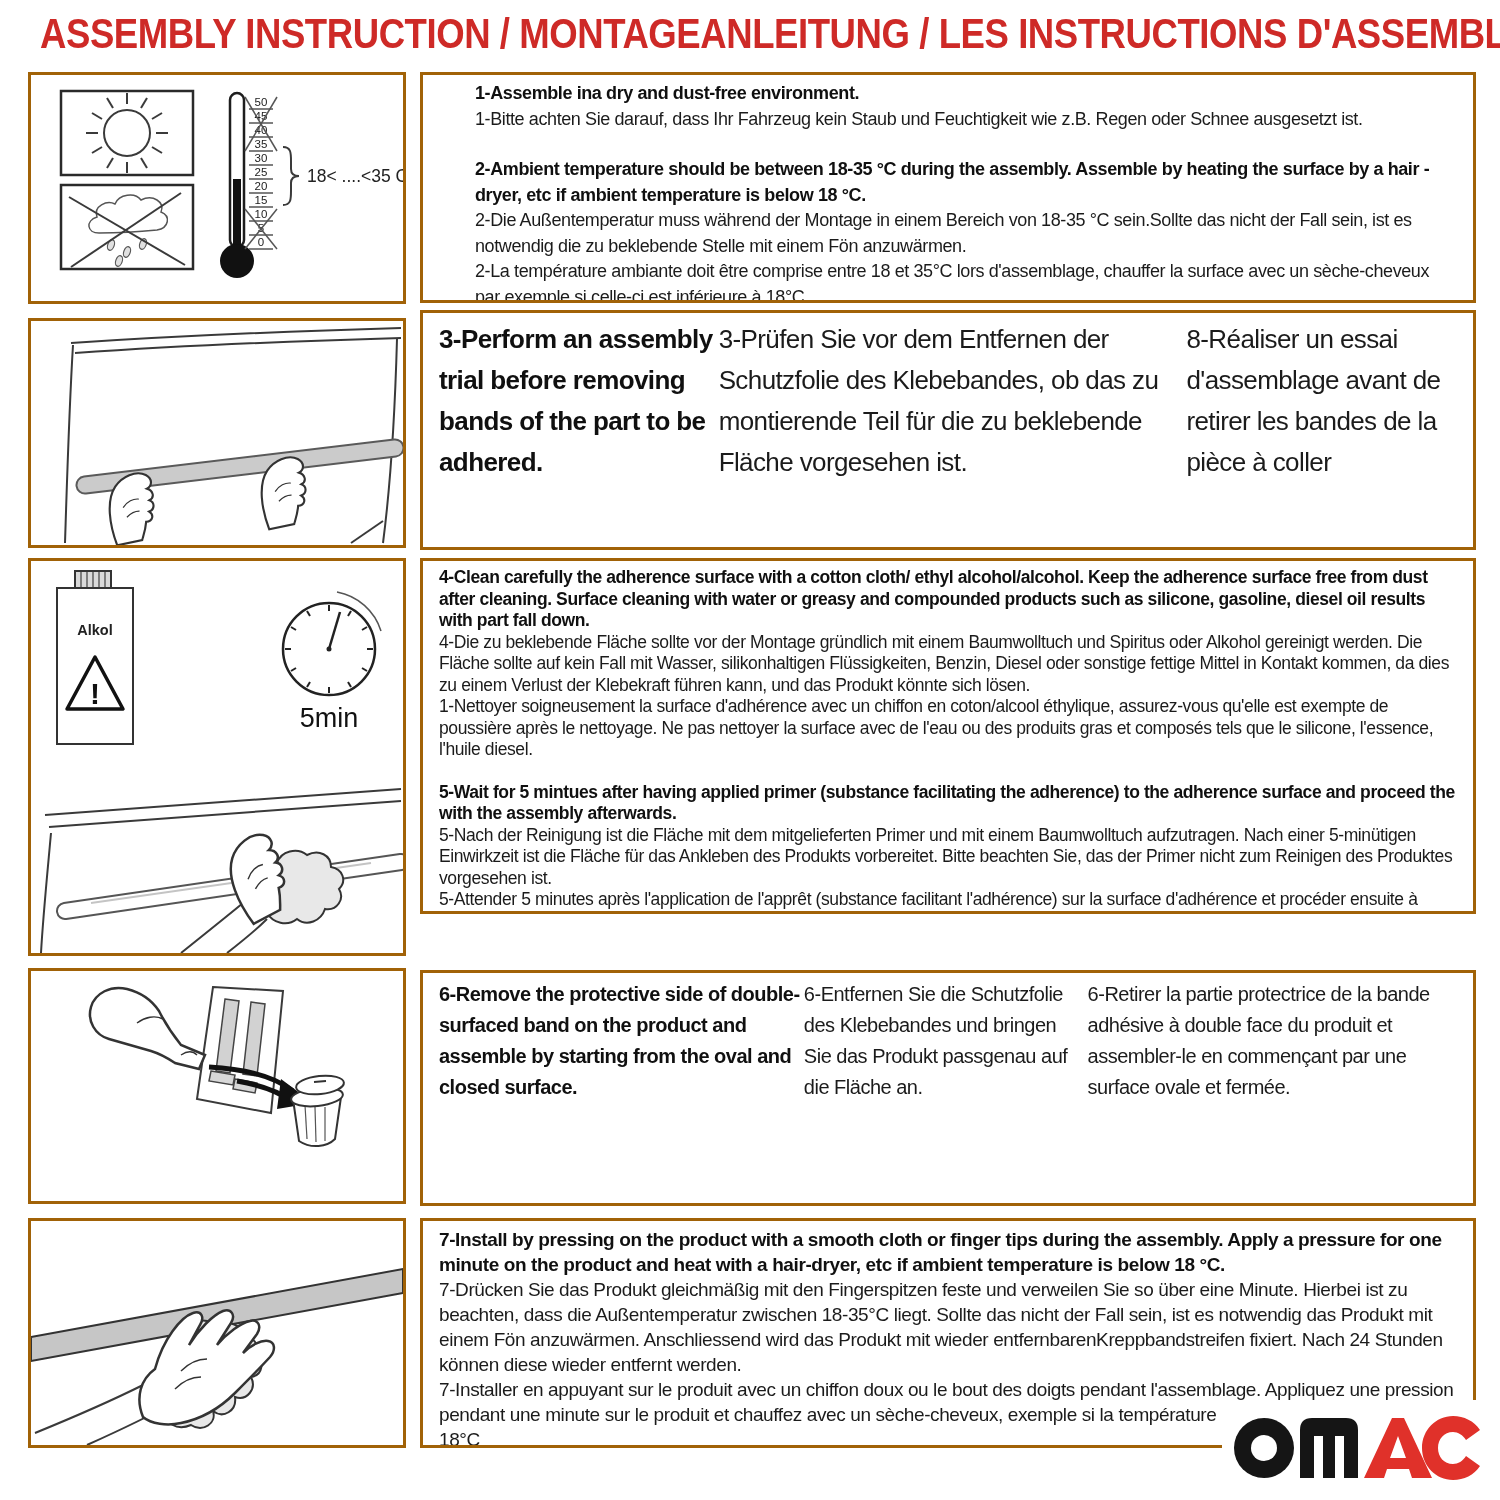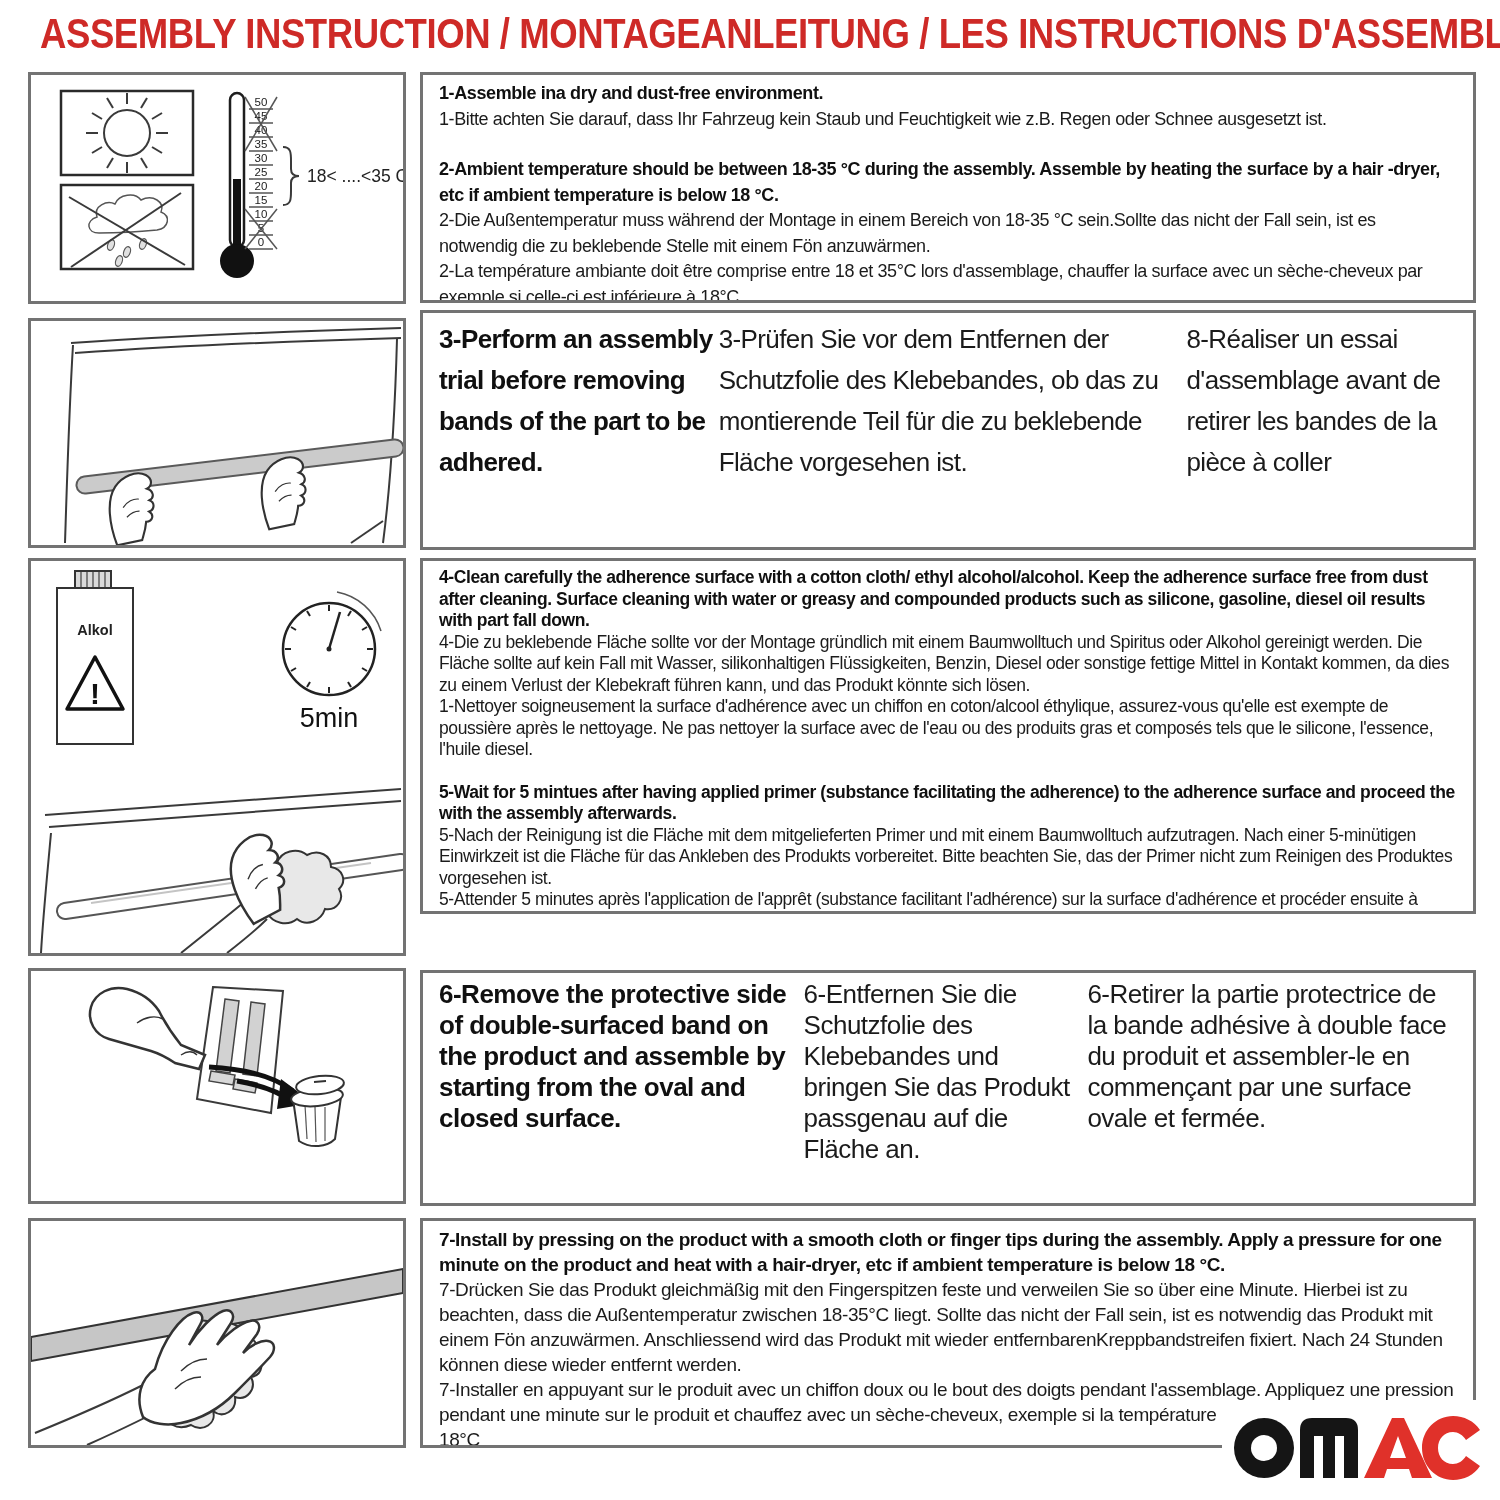--- a/index.html
+++ b/index.html
@@ -1,32 +1,32 @@
 <!DOCTYPE html>
 <html><head>
 <meta charset="utf-8">
 <style>
   html,body{margin:0;padding:0;background:#fff;}
   .page{position:relative;width:1500px;height:1500px;background:#fff;overflow:hidden;
         font-family:"Liberation Sans",sans-serif;color:#1b1b1b;}
   .title{position:absolute;top:10px;left:40px;font-size:42px;font-weight:800;
          color:#ce2a27;white-space:nowrap;letter-spacing:-0.5px;
          transform:scaleX(0.87);transform-origin:left top;}
-  .box{position:absolute;border:3px solid #737373;background:#fff;box-sizing:border-box;overflow:hidden;}
+  .box{position:absolute;border:3px solid #a16207;background:#fff;box-sizing:border-box;overflow:hidden;}
   .fig{display:flex;align-items:center;justify-content:center;}
   .fig svg{display:block;}
   .txt{padding:6px 16px;}
   .center{display:flex;justify-content:center;}
   .para{margin:0;letter-spacing:-0.4px;}
   .b{font-weight:bold;color:#101010;}
-  .t-sm .para{font-size:18px;line-height:25.5px;}
+  .t-sm .para{font-size:18px;line-height:25.5px;margin-left:36px;}
   .t-xs .para{font-size:17.5px;line-height:21.5px;}
   .t-md .para{font-size:19px;line-height:25px;}
   .t-lg .para{font-size:26px;line-height:41px;letter-spacing:-0.6px;}
-  .t-l4 .para{font-size:26px;line-height:31px;letter-spacing:-0.5px;}
+  .t-l4 .para{font-size:20px;line-height:31px;letter-spacing:-0.5px;}
   .gap-sm{margin-top:25px;}
   .gap-xs{margin-top:21px;}
   .logo{position:absolute;left:1222px;top:1400px;width:262px;height:88px;background:#fff;
         display:flex;align-items:center;justify-content:flex-end;}
   .ln{stroke:#3a3a3a;stroke-width:2;fill:none;}
   .thin{stroke:#555;stroke-width:1.5;fill:none;}
   text{font-family:"Liberation Sans",sans-serif;}
 </style>
 </head>
 <body>

